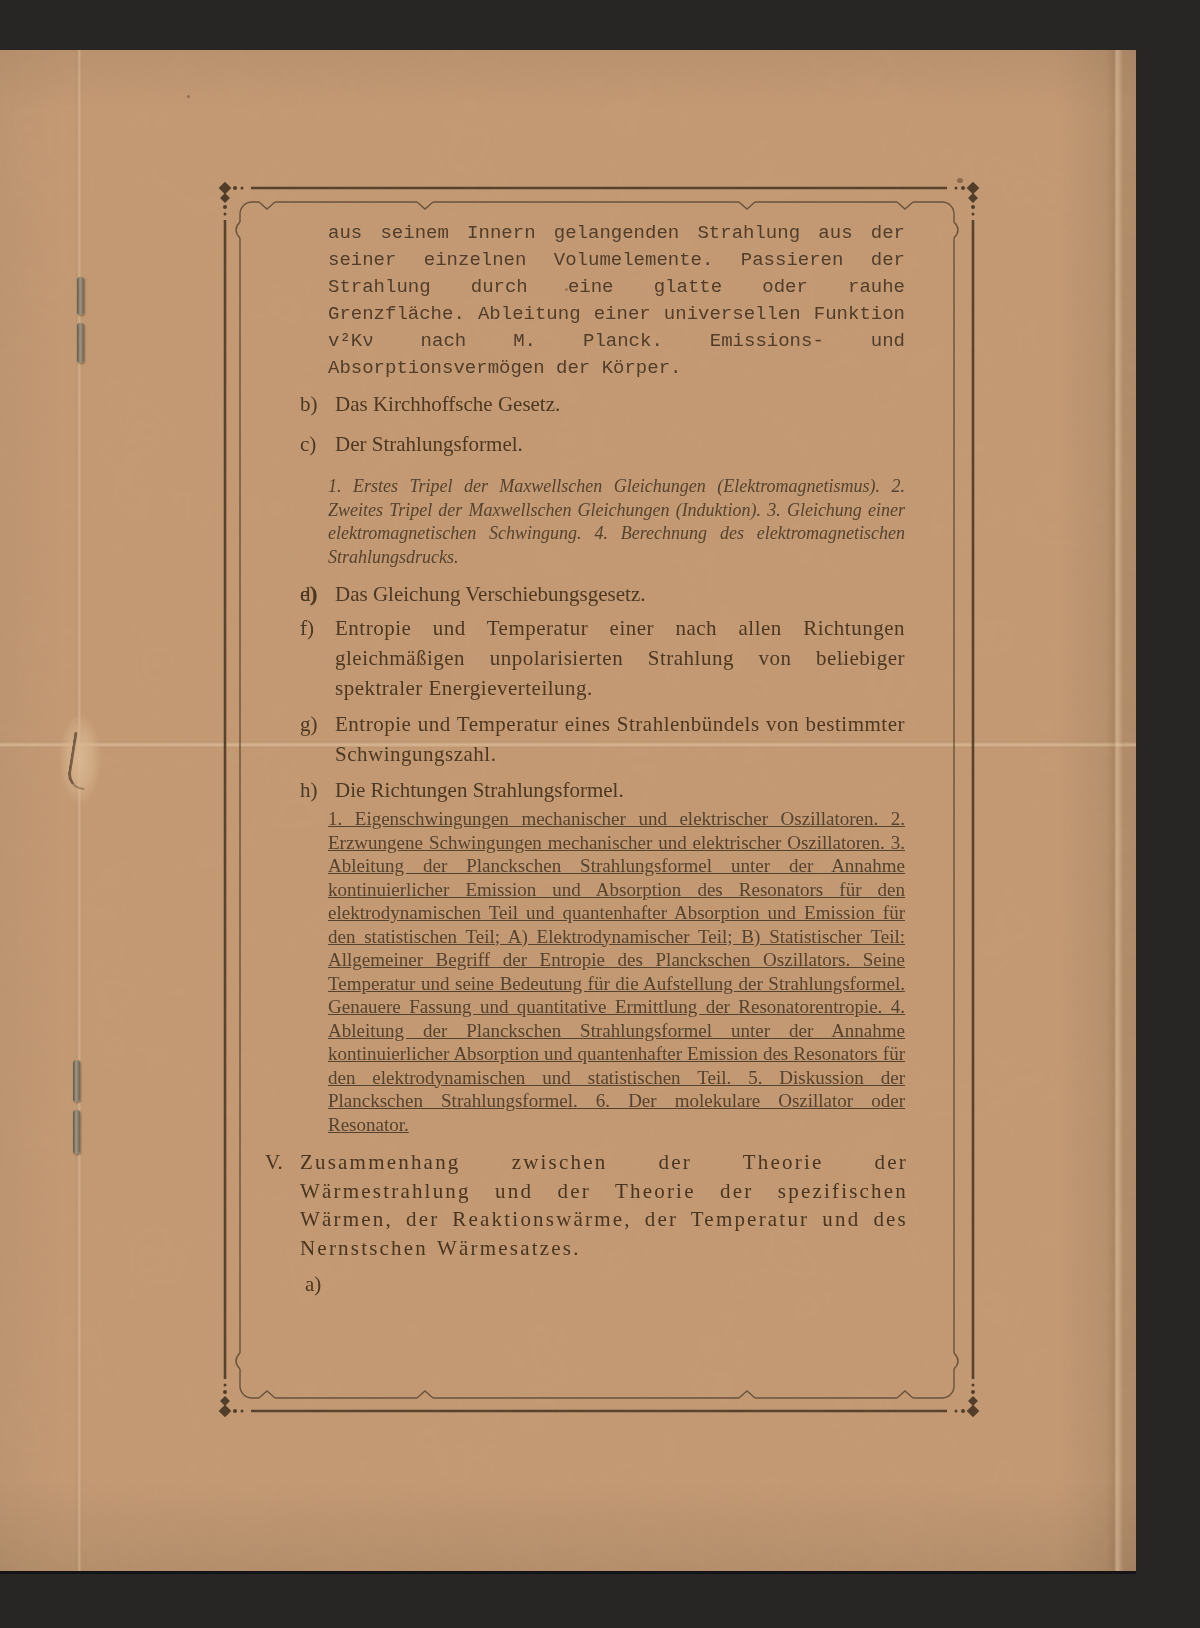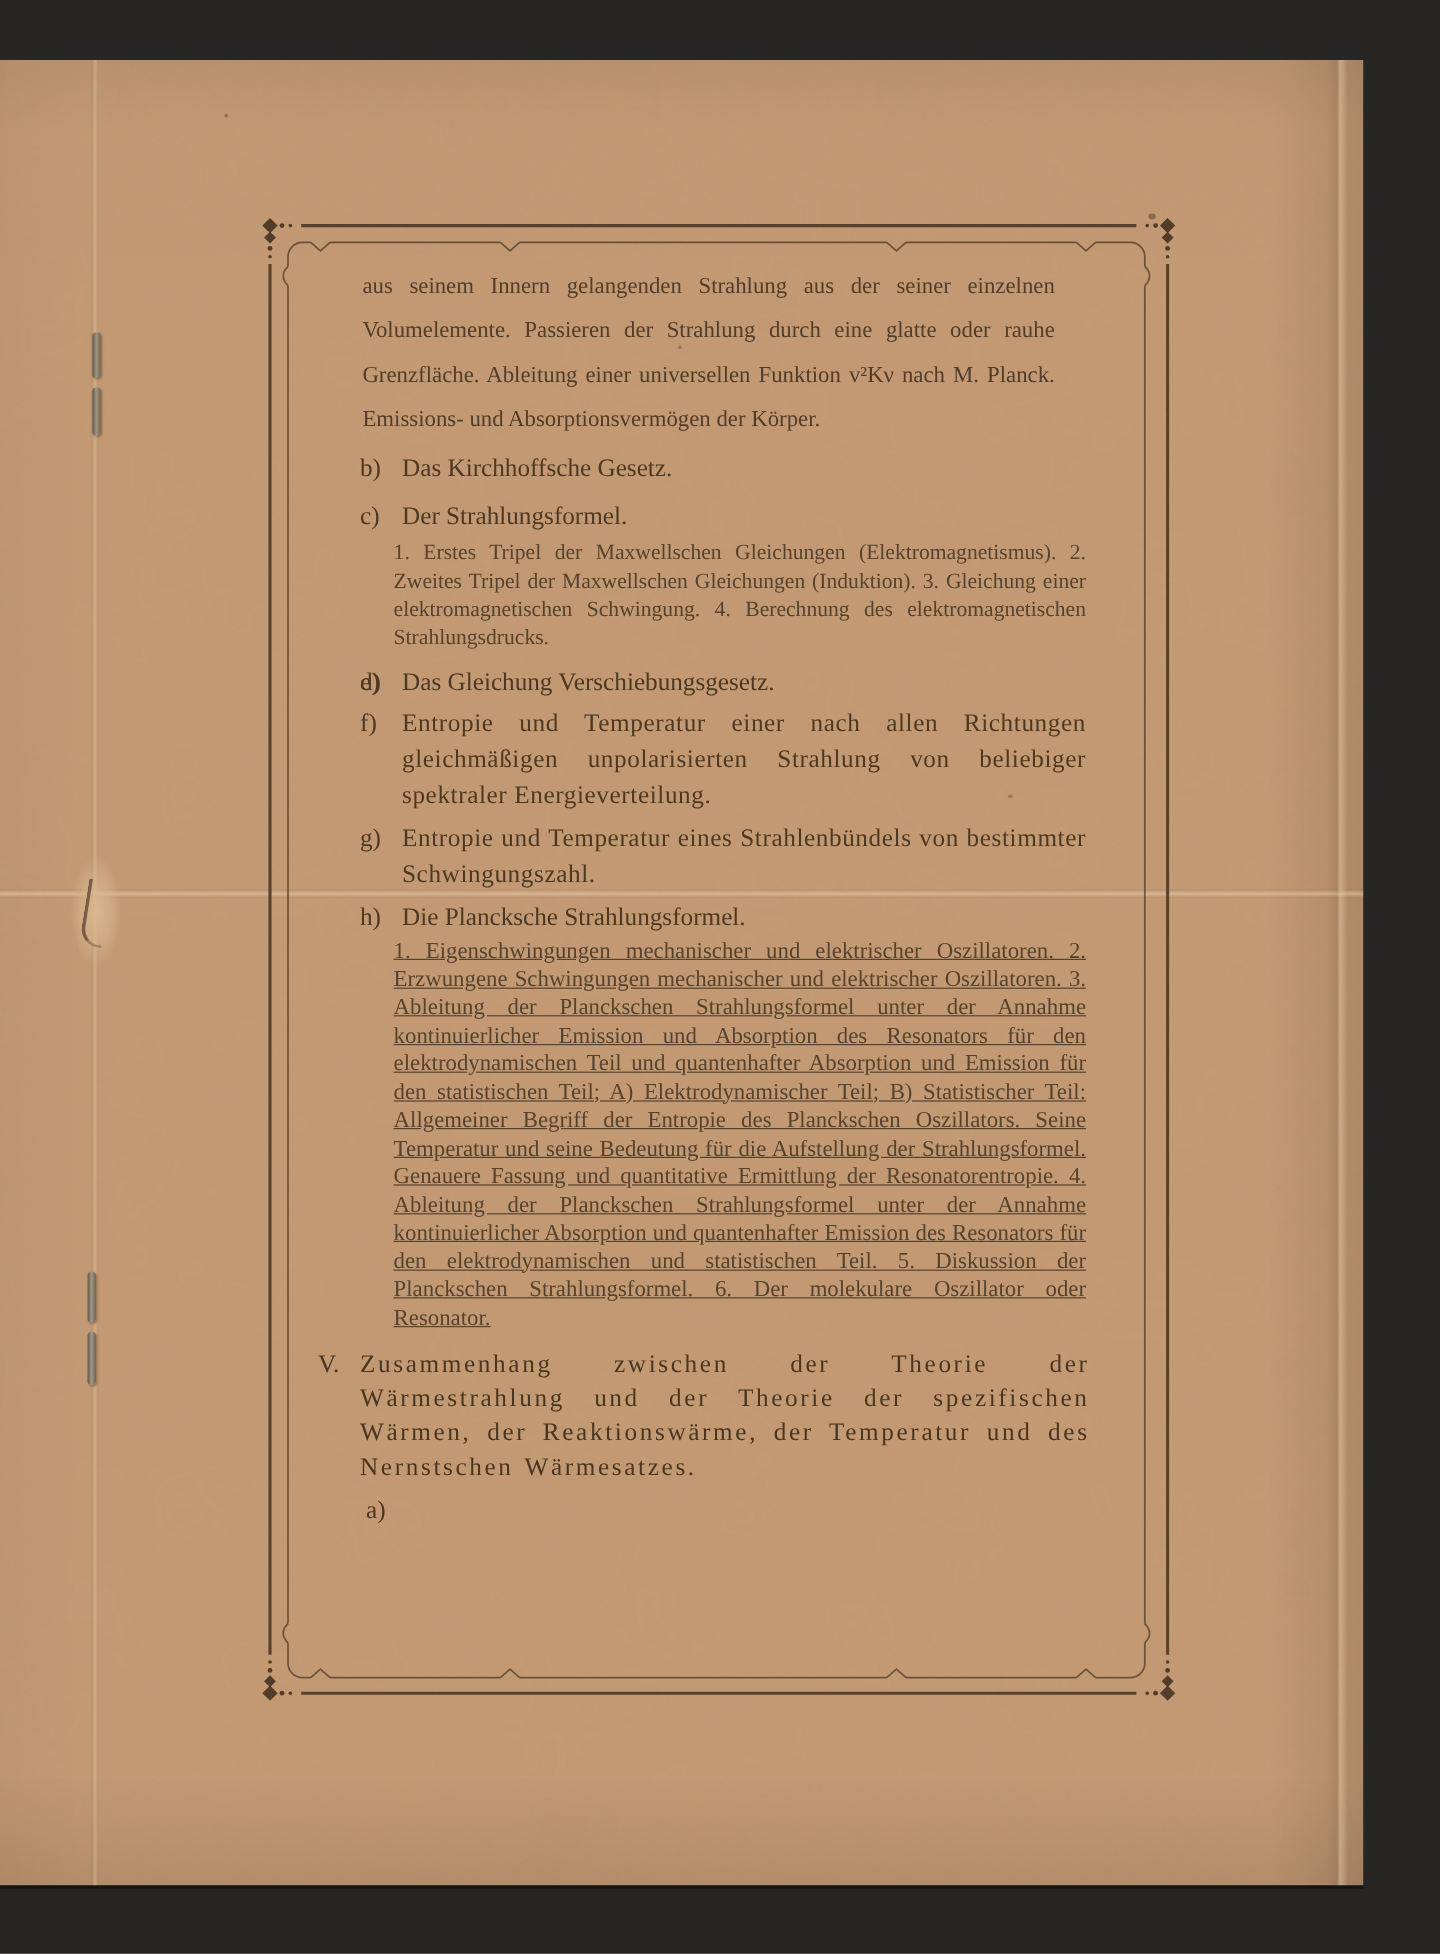--- a/index.html
+++ b/index.html
@@ -49,24 +49,24 @@
     transform:rotate(9deg);
   }
   .border-svg{position:absolute;left:218px;top:130px;}
   .texture-svg{position:absolute;left:0;top:0;pointer-events:none;}
 
   .col{
     position:absolute;left:265px;top:170px;width:645px;
     color:#4e3a27;
   }
   .intro{
-    margin-left:37px;width:577px;
-    font-size:19px;line-height:37px;
+    margin-left:63px;width:577px;
+    font-size:19px;line-height:27px;
     text-align:justify;
-    hyphens:auto;-webkit-hyphens:auto;
+    hyphens:auto;font-family:Liberation Mono, monospace;-webkit-hyphens:auto;
   }
   .sec{position:relative;}
   .sec .letter{position:absolute;left:0;top:0;}
   .head{
     margin-left:35px;width:605px;padding-left:0;
     font-size:21px;line-height:30px;color:#49351f;
   }
   .head .inner-wrap{display:block;padding-left:35px;position:relative;}
   .head-just .title{display:block;text-align:justify;letter-spacing:.5px;hyphens:auto;-webkit-hyphens:auto;}
   .detail{
@@ -82,21 +82,21 @@
   }
   .v-head .inner-wrap{display:block;padding-left:35px;position:relative;}
   .v-head .title{display:block;text-align:justify;letter-spacing:2.2px;word-spacing:2px;hyphens:auto;-webkit-hyphens:auto;}
   .a-head{
     margin-left:40px;width:570px;
     font-size:21px;line-height:28px;color:#49351f;
   }
   .a-head .inner-wrap{display:block;padding-left:33px;position:relative;}
 
   .mt-b{margin-top:7px;}   .mt-bd{margin-top:2px;}
-  .mt-c{margin-top:10px;}  .mt-cd{margin-top:4px;}
+  .mt-c{margin-top:10px;}  .mt-cd{margin-top:16px;font-style:italic;}
   .mt-d{margin-top:10px;}  .mt-e{margin-top:4px;}
   .mt-f{margin-top:4px;}   .mt-g{margin-top:6px;}
   .mt-h{margin-top:6px;}   .mt-hd{margin-top:2px;}
   .mt-v{margin-top:12px;}  .mt-a{margin-top:8px;}
 </style>
 </head>
 <body>
 
 <div class="paper">
 
@@ -221,21 +221,21 @@
     <div class="sec head head-just mt-g">
       <span class="inner-wrap">
         <span class="letter">g)</span>
         <span class="title">Entropie und Temperatur eines Strahlenbündels von bestimmter Schwingungszahl.</span>
       </span>
     </div>
 
     <div class="sec head mt-h">
       <span class="inner-wrap">
         <span class="letter">h)</span>
-        <span>Die Plancksche Strahlungsformel.</span>
+        <span>Die Richtungen Strahlungsformel.</span>
       </span>
     </div>
     <div class="detail detail-h mt-hd">1. Eigenschwingungen mechanischer und elektrischer Oszillatoren. 2. Erzwungene Schwingungen mechanischer und elektrischer Oszillatoren. 3. Ableitung der Planckschen Strahlungsformel unter der Annahme kontinuierlicher Emission und Absorption des Resonators für den elektrodynamischen Teil und quantenhafter Absorption und Emission für den statistischen Teil; A) Elektrodynamischer Teil; B) Statistischer Teil: Allgemeiner Begriff der Entropie des Planckschen Oszillators. Seine Temperatur und seine Bedeutung für die Aufstellung der Strahlungsformel. Genauere Fassung und quantitative Ermittlung der Resonatorentropie. 4. Ableitung der Planckschen Strahlungsformel unter der Annahme kontinuierlicher Absorption und quantenhafter Emission des Resonators für den elektrodynamischen und statistischen Teil. 5. Diskussion der Planckschen Strahlungsformel. 6. Der molekulare Oszillator oder Resonator.</div>
 
     <div class="sec v-head mt-v">
       <span class="inner-wrap">
         <span class="letter">V.</span>
         <span class="title">Zusammenhang zwischen der Theorie der Wärmestrahlung und der Theorie der spezifischen Wärmen, der Reaktionswärme, der Temperatur und des Nernstschen Wärmesatzes.</span>
       </span>
     </div>

